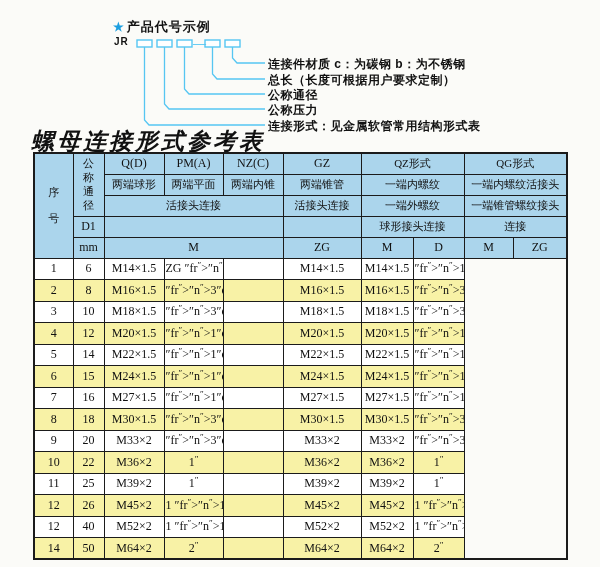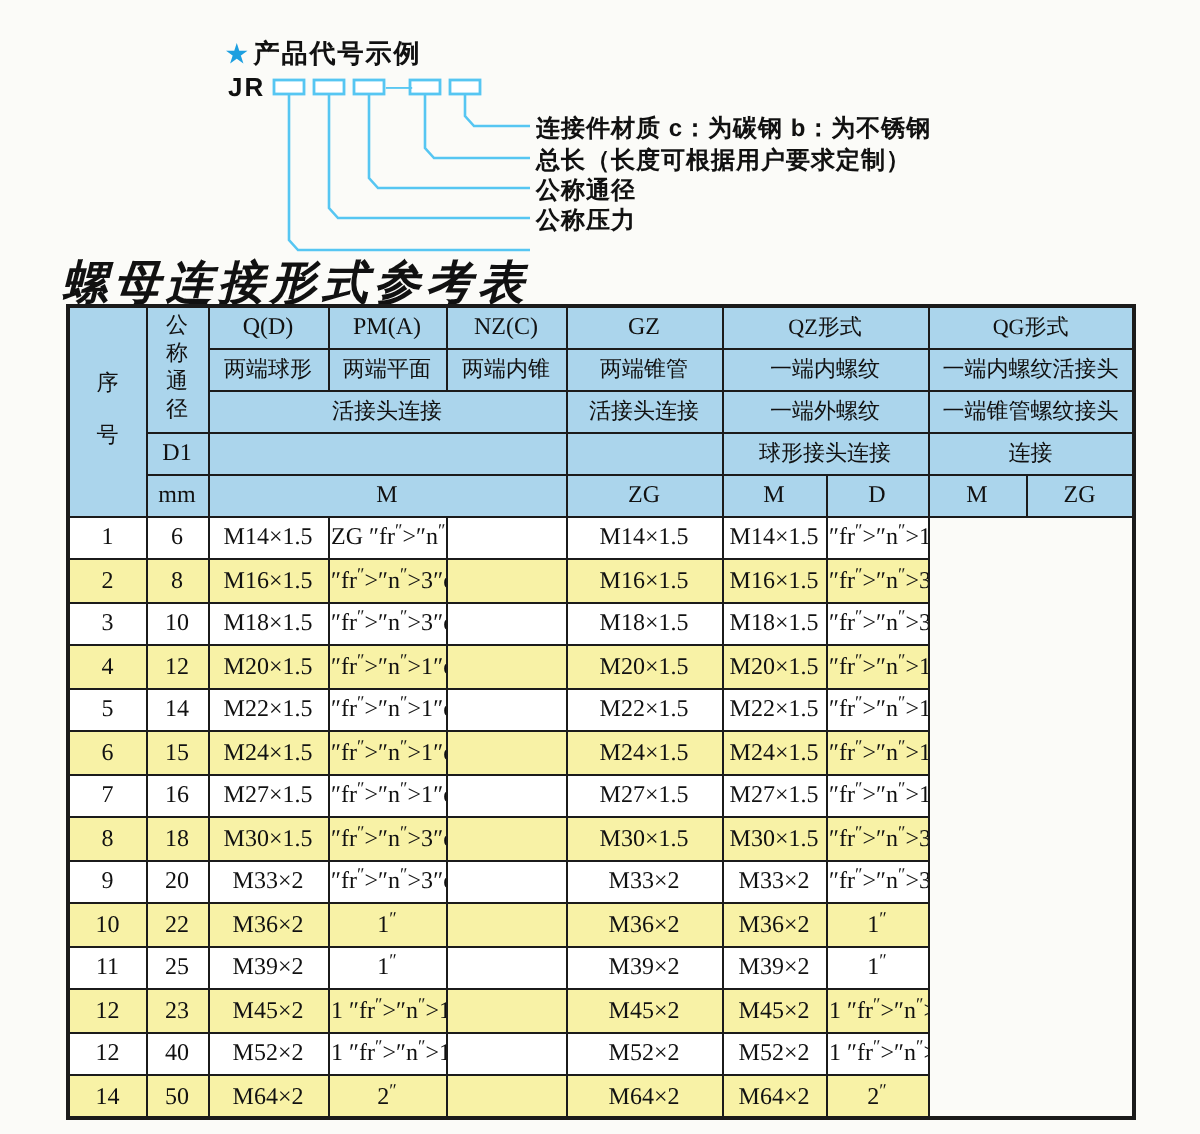--- a/index.html
+++ b/index.html
@@ -26,21 +26,21 @@
   .diagram svg{position:absolute;left:0;top:0;}
   .dg-title{
     position:absolute;left:113px;top:18px;
     font-family:"Liberation Sans", sans-serif;
     font-weight:bold;font-size:13px;letter-spacing:1px;white-space:nowrap;
   }
   .dg-title .star{color:var(--star);margin-right:2px;font-size:12px;}
   .jr{
     position:absolute;left:114px;top:36px;
     font-family:"Liberation Sans", sans-serif;
-    font-weight:bold;font-size:13px;letter-spacing:1px;
+    font-weight:bold;font-size:10px;letter-spacing:1px;
   }
   .dash{
     position:absolute;left:193px;top:35px;
     color:var(--cyan);font-weight:bold;font-size:13px;
   }
   .lbl{
     position:absolute;left:268px;
     font-family:"Liberation Sans", sans-serif;
     font-weight:bold;font-size:12px;white-space:nowrap;letter-spacing:0.5px;
   }
@@ -104,20 +104,21 @@
     <div class="dg-title">
       <span class="star">★</span><span>产品代号示例</span>
     </div>
     <div class="jr">JR</div>
     <div class="dash">—</div>
 
     <div class="lbl" style="top:56px">连接件材质  c：为碳钢  b：为不锈钢</div>
     <div class="lbl" style="top:72px">总长（长度可根据用户要求定制）</div>
     <div class="lbl" style="top:87px">公称通径</div>
     <div class="lbl" style="top:102px">公称压力</div>
+    <div class="lbl" style="top:118px">连接形式：见金属软管常用结构形式表</div>
   </div>
 
   <h2 class="tbl-title">螺母连接形式参考表</h2>
 
   <table class="ref">
     <colgroup>
       <col style="width:39px">
         <col style="width:31px">
       <col style="width:60px">
         <col style="width:59px">
@@ -276,21 +277,21 @@
           <td>25</td>
           <td>M39×2</td>
           <td>1<span class="inch">″</span></td>
           <td></td>
           <td>M39×2</td>
           <td>M39×2</td>
           <td>1<span class="inch">″</span></td>
         </tr>
         <tr class="alt">
           <td>12</td>
-          <td>23</td>
+          <td>26</td>
           <td>M45×2</td>
           <td>1 <span class="&lt;span">″</span>fr<span class="inch">″</span>&gt;<span class="&lt;span">″</span>n<span class="inch">″</span>&gt;1d&gt;4</td>
           <td></td>
           <td>M45×2</td>
           <td>M45×2</td>
           <td>1 <span class="&lt;span">″</span>fr<span class="inch">″</span>&gt;<span class="&lt;span">″</span>n<span class="inch">″</span>&gt;1d&gt;4</td>
         </tr>
         <tr>
           <td>12</td>
           <td>40</td>

